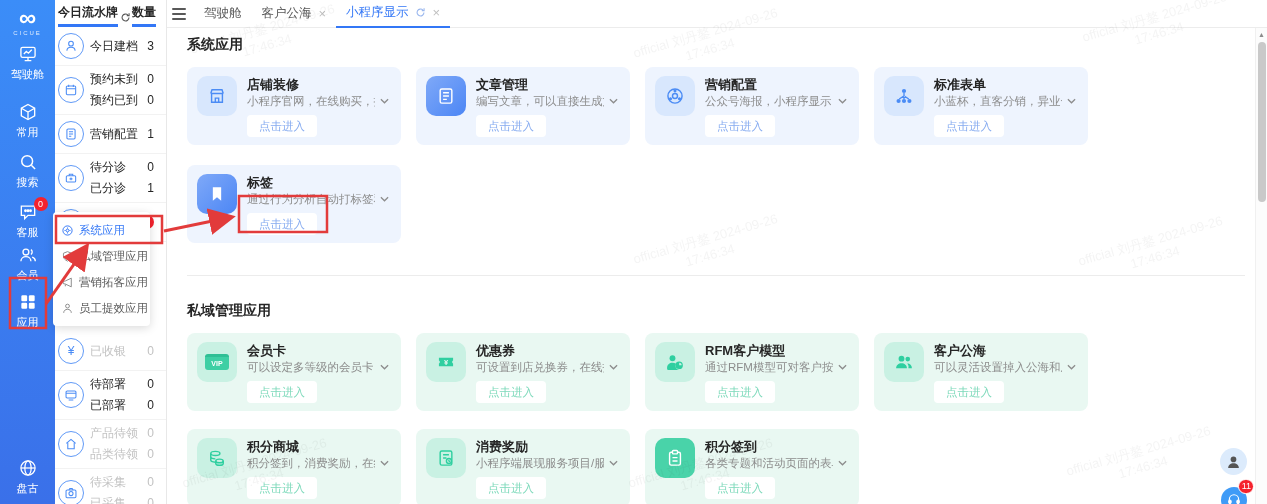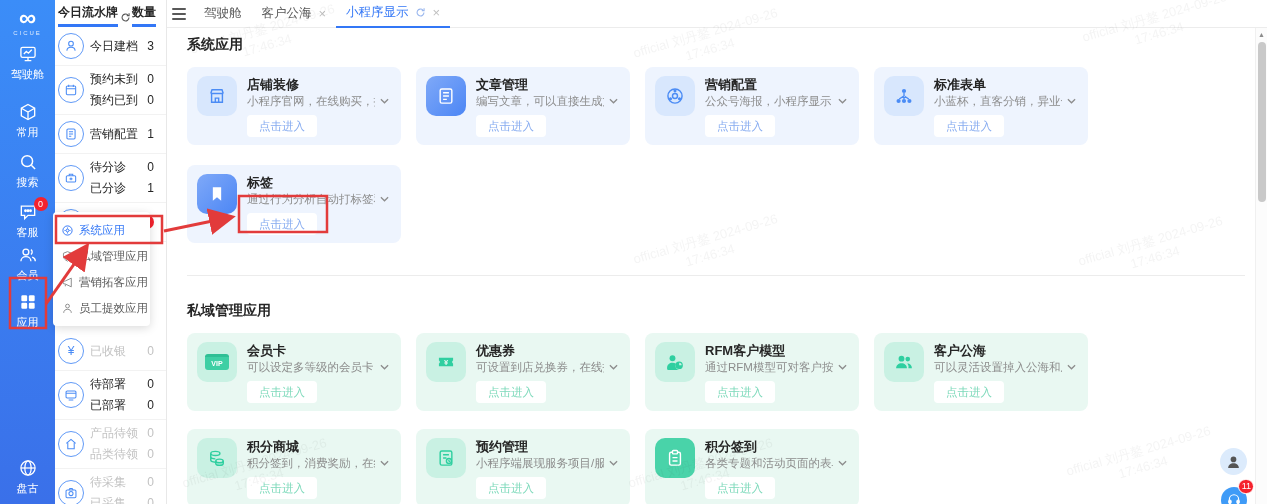--- a/index.html
+++ b/index.html
@@ -660,21 +660,21 @@
     <div class="card green">
       <div class="tile light">
           <svg viewBox="0 0 24 24" fill="none" stroke="currentColor" stroke-width="1.7">
             <rect x="5" y="3.5" width="14" height="17" rx="2"></rect>
             <path d="M8.5 8h7M8.5 12h4"></path>
             <circle cx="15.5" cy="15.5" r="3"></circle>
             <path d="M15.5 14v1.5l1.2 1"></path>
           </svg>
         </div>
       <div class="cbody">
-        <div class="ctitle">预约管理</div>
+        <div class="ctitle">消费奖励</div>
         <div class="cdesc">
             <span class="txt">小程序端展现服务项目/服务人...</span>
             <span class="chev">
               <svg width="9" height="6" viewBox="0 0 10 6">
                 <polyline points="1,1 5,5 9,1" fill="none" stroke="currentColor" stroke-width="1.4"></polyline>
               </svg>
             </span>
           </div>
         <button class="enter">点击进入</button>
       </div>

